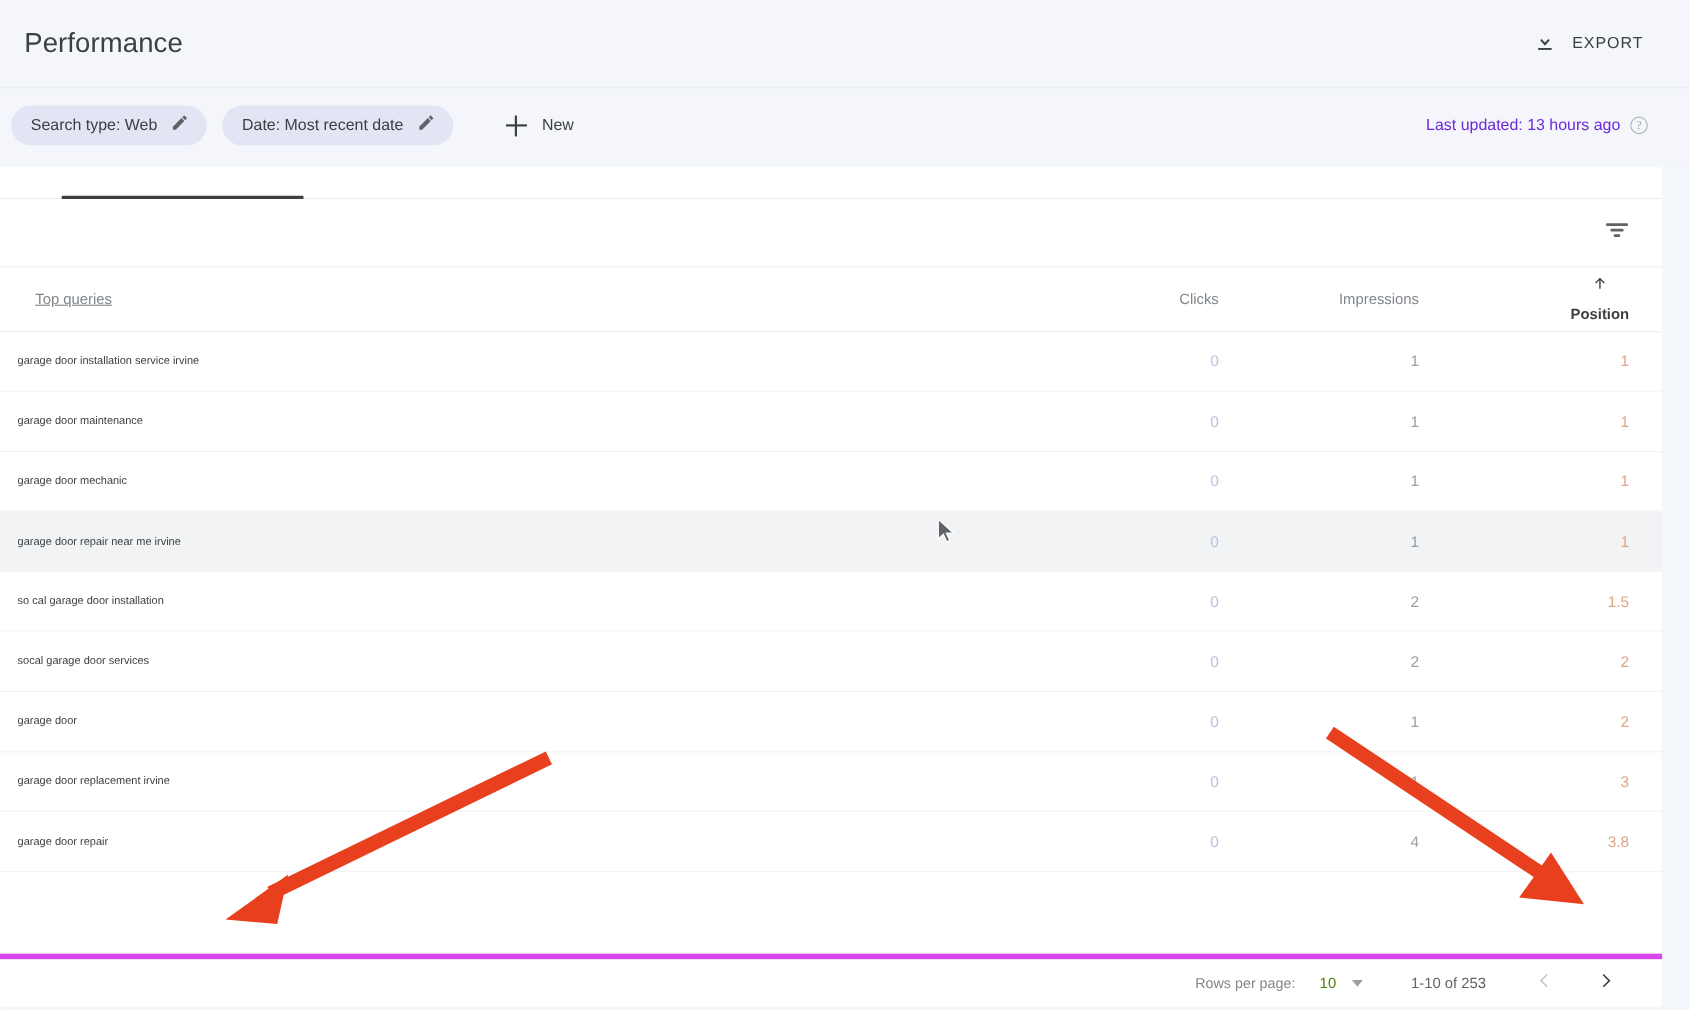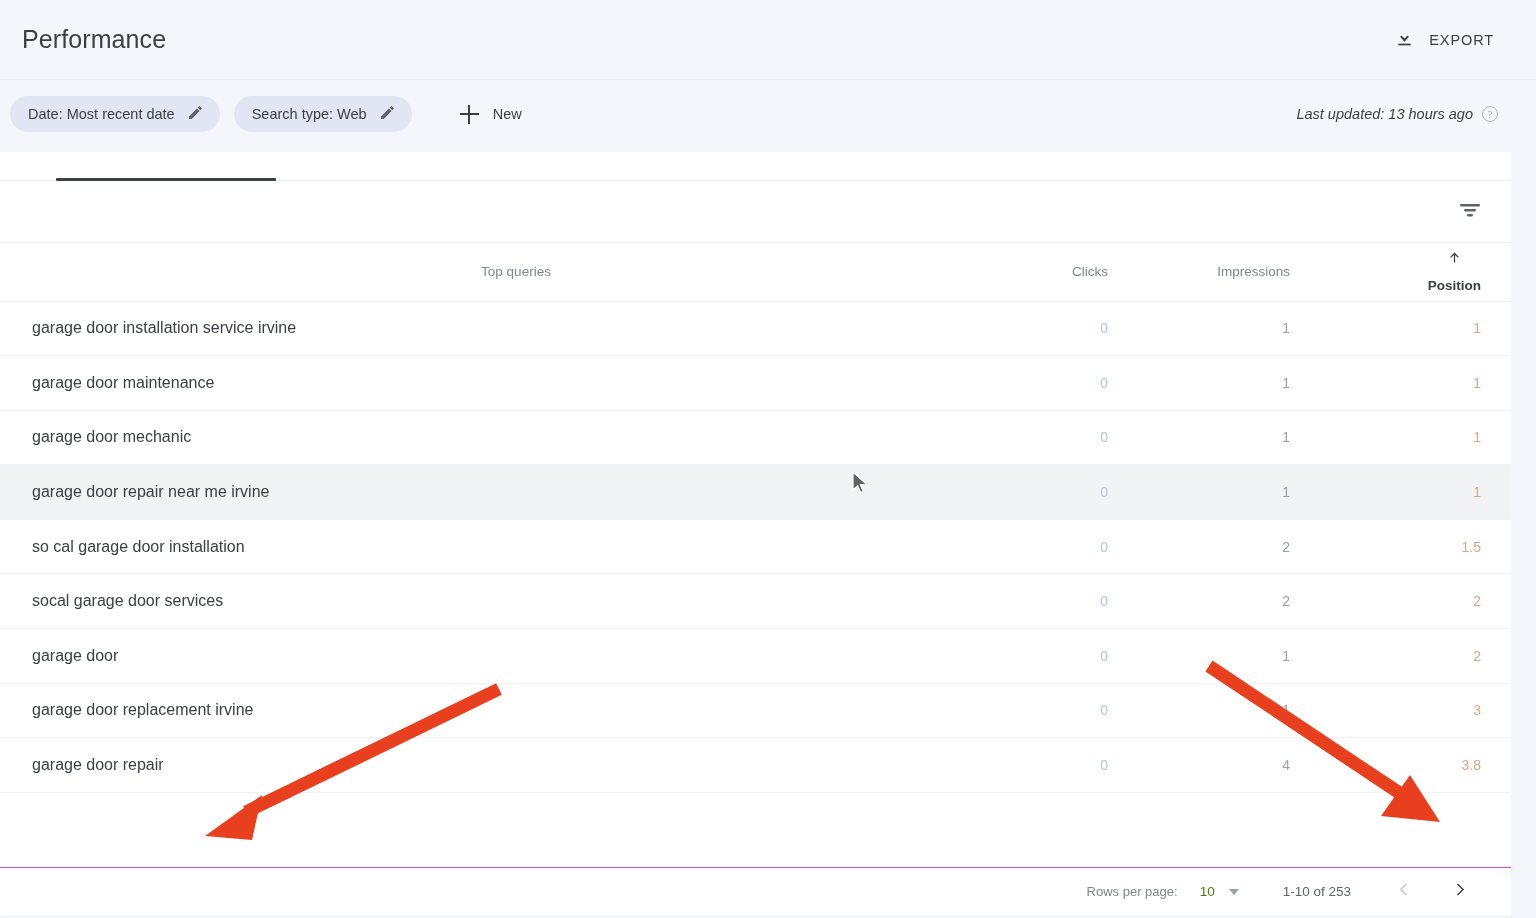--- a/index.html
+++ b/index.html
@@ -57,21 +57,21 @@
   }
   .plus::before, .plus::after {
     content: ""; position: absolute; background: #3c4043;
   }
   .plus::before { left: 0; top: 8.6px; width: 19px; height: 1.8px; }
   .plus::after  { top: 0; left: 8.6px; height: 19px; width: 1.8px; }
 
   .last-updated {
     margin-left: auto; display: flex; align-items: center; gap: 9px;
   }
-  .lu-text { font-size: 14.5px; color: #404040; font-style: italic; }
+  .lu-text { font-size: 14.5px; color: #6d28d9; }
   .help-circle {
     width: 16px; height: 16px; border: 1.3px solid #b0b5ba; border-radius: 50%;
     font-size: 11px; color: #9aa0a6; display: flex; align-items: center;
     justify-content: center; line-height: 1; cursor: pointer;
     font-family: "Liberation Serif", serif;
   }
 
   
   .card {
     position: absolute; left: 0; top: 152px; width: 1511px; height: 715px;
@@ -92,39 +92,39 @@
   }
   .filter-icon { display:block; cursor:pointer; }
 
   
   table { width: 100%; border-collapse: collapse; table-layout: fixed; }
   th, td { padding: 0; }
   thead th {
     height: 58px; font-weight: 400; font-size: 13.5px; color: #80868b;
     border-bottom: 1px solid #eceff3; vertical-align: middle;
   }
-  th.c-query { text-align: center; padding-left: 32px; width: 1000px; }
+  th.c-query { text-align: left; padding-left: 32px; width: 1000px; text-decoration: underline; }
   th.c-clicks { text-align: right; padding-right: 72px; width: 180px; }
   th.c-impr { text-align: right; padding-right: 60px; width: 170px; }
   th.c-pos  { text-align: right; padding-right: 30px; width: 161px; color:#3c4043; font-weight:700;}
   .pos-head-inner { display: inline-flex; align-items: center; gap: 10px; flex-direction: column; }
   .sort-arrow { display:block; }
 
   tbody tr { height: 54.6px; }
   tbody tr td { border-bottom: 1px solid #f0f2f5; vertical-align: middle; }
   tbody tr.hl td { background: #f1f3f4; }
-  td.c-query { text-align: left; padding-left: 32px; font-size: 16px; color: #3c4043; }
+  td.c-query { text-align: left; padding-left: 16px; font-size: 10px; color: #3c4043; }
   td.c-clicks { text-align: right; padding-right: 72px; font-size: 14px; color: #b9c2e0; }
   td.c-impr { text-align: right; padding-right: 60px; font-size: 14px; color: #9aa0a6; }
   td.c-pos { text-align: right; padding-right: 30px; font-size: 14px; color: #e2a489; }
 
   
   .footer {
     position: absolute; left: 0; top: 867px; width: 1511px; height: 48px;
-    background: #ffffff; border-top: 1px solid #d946ef;
+    background: #ffffff; border-top: 5px solid #d946ef;
     display: flex; align-items: center; justify-content: flex-end;
     padding-right: 42px;
   }
   .rpp-label { font-size: 13px; color: #80868b; }
   .rpp-value { font-size: 13.5px; color: #4d7c0f; font-weight: 400; margin-left: 22px; text-align: center; }
   .caret-down {
     margin-left: 14px; width: 0; height: 0; cursor: pointer;
     border-left: 5.5px solid transparent; border-right: 5.5px solid transparent;
     border-top: 6px solid #9aa0a6;
   }
@@ -167,30 +167,30 @@
         </svg>
       </span>
       <span class="export-label">EXPORT</span>
     </div>
   </div>
 
   <div class="filterbar">
     <div class="chips">
 
       <div class="chip">
-        <span class="chip-label">Date: Most recent date</span>
+        <span class="chip-label">Search type: Web</span>
         <span>
           <svg width="17" height="17" viewBox="0 0 24 24">
             <path d="M3 17.25V21h3.75L17.8 9.94l-3.75-3.75L3 17.25zM20.7 7.04a1 1 0 000-1.41l-2.34-2.34a1 1 0 00-1.41 0l-1.83 1.83 3.75 3.75 1.83-1.83z" fill="#5f6368"></path>
           </svg>
         </span>
       </div>
 
       <div class="chip">
-        <span class="chip-label">Search type: Web</span>
+        <span class="chip-label">Date: Most recent date</span>
         <span>
           <svg width="17" height="17" viewBox="0 0 24 24">
             <path d="M3 17.25V21h3.75L17.8 9.94l-3.75-3.75L3 17.25zM20.7 7.04a1 1 0 000-1.41l-2.34-2.34a1 1 0 00-1.41 0l-1.83 1.83 3.75 3.75 1.83-1.83z" fill="#5f6368"></path>
           </svg>
         </span>
       </div>
 
       <div class="new-btn">
         <span class="plus"></span>
         <span class="new-label">New</span>

